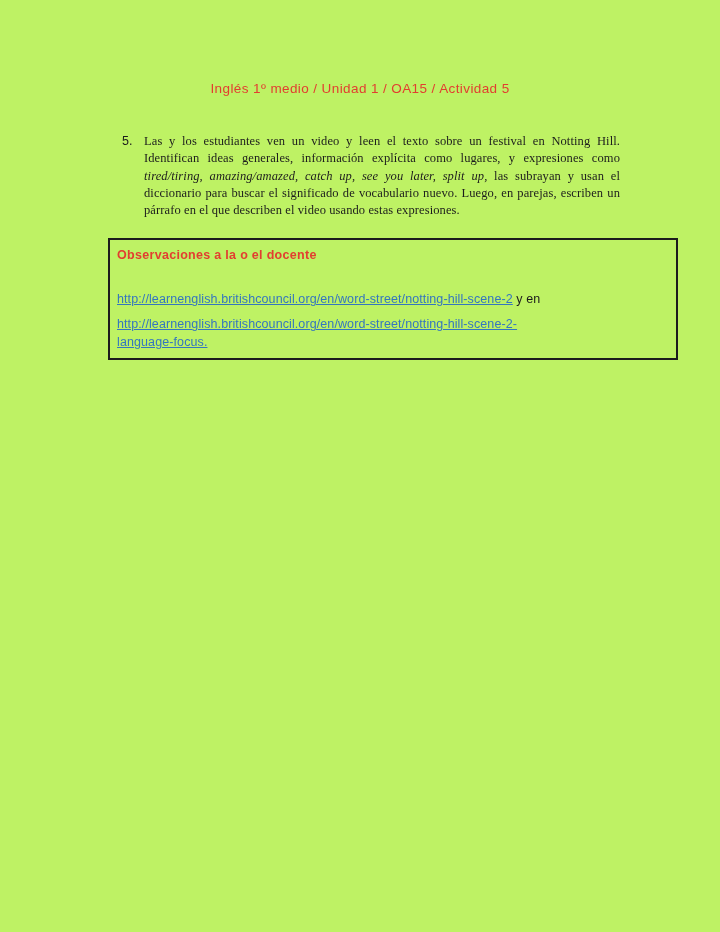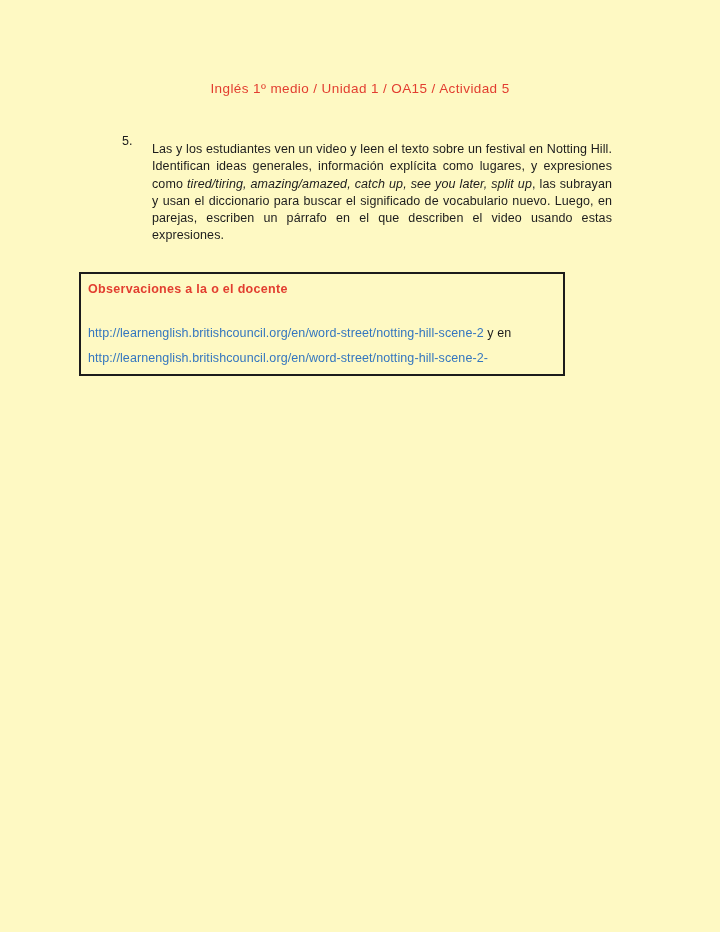--- a/index.html
+++ b/index.html
@@ -7,21 +7,21 @@
     --link-blue:#3476bf;
     --body-text:#1c1c1c;
   }
   *{box-sizing:border-box;}
   html,body{margin:0;padding:0;background:#ffffff;}
   .page{
     position:relative;
     width:720px;
     height:932px;
     margin:0 auto;
-    background:#fef9c3;
+    background:#bef264;
     font-family:"Liberation Sans","DejaVu Sans",sans-serif;
     color:var(--body-text);
     overflow:hidden;
   }
   .doc-title{
     margin:0;
     padding-top:81px;
     text-align:center;
     font-size:13.5px;
     font-weight:400;
@@ -33,27 +33,28 @@
     margin:37px 100px 0 122px;
     font-size:12.5px;
     line-height:17.3px;
     letter-spacing:0.1px;
   }
   .activity-number{
     flex:0 0 22px;
   }
   .activity-text{
     flex:1;
-    margin:8px;
+    margin:0;
     text-align:justify;
     text-align-last:left;
+    font-family:Liberation Serif, serif;
   }
   .obs-box{
-    margin:19px 0 0 79px;
-    width:486px;
+    margin:19px 0 0 108px;
+    width:570px;
     border:2px solid #1c1c1c;
     padding:4px 8px 7px 7px;
     font-size:12.5px;
     line-height:18px;
     letter-spacing:0.1px;
   }
   .obs-header{
     margin:2px 0 0;
     font-weight:700;
     color:var(--heading-red);
@@ -61,20 +62,21 @@
   }
   .obs-video{margin:8px 0 0;}
   .obs-link2{margin:7px 0 0;}
   .obs-note{
     margin:5px 0 0;
     text-align:justify;
     text-align-last:left;
   }
   a.doc-link{
     color:var(--link-blue);
+    text-decoration:underline;
     cursor:pointer;
   }
   .block{display:block;}
   i{font-style:italic;}
 </style>
 </head>
 <body>
 
 <div class="page">
 
@@ -84,18 +86,18 @@
     <span class="activity-number">5.</span>
     <p class="activity-text"><span>Las y los estudiantes ven un video y leen el texto sobre un festival en Notting Hill. Identifican ideas generales, información explícita como lugares, y expresiones como </span><i>tired/tiring, amazing/amazed, catch up, see you later, split up</i><span>, las subrayan y usan el diccionario para buscar el significado de vocabulario nuevo. Luego, en parejas, escriben un párrafo en el que describen el video usando estas expresiones.</span></p>
   </div>
 
   <div class="obs-box">
 
     <p class="obs-header">Observaciones a la o el docente</p>
 
     <p class="obs-video"><br><a class="doc-link">http://learnenglish.britishcouncil.org/en/word-street/notting-hill-scene-2</a><span> y en</span></p>
 
-    <p class="obs-link2"><a class="doc-link"><span class="block">http://learnenglish.britishcouncil.org/en/word-street/notting-hill-scene-2-</span></a></p>
+    <p class="obs-link2"><a class="doc-link"><span class="block">http://learnenglish.britishcouncil.org/en/word-street/notting-hill-scene-2-</span><span class="block">language-focus.</span></a></p>
 
 
   </div>
 
 </div>
 
 </body></html>

